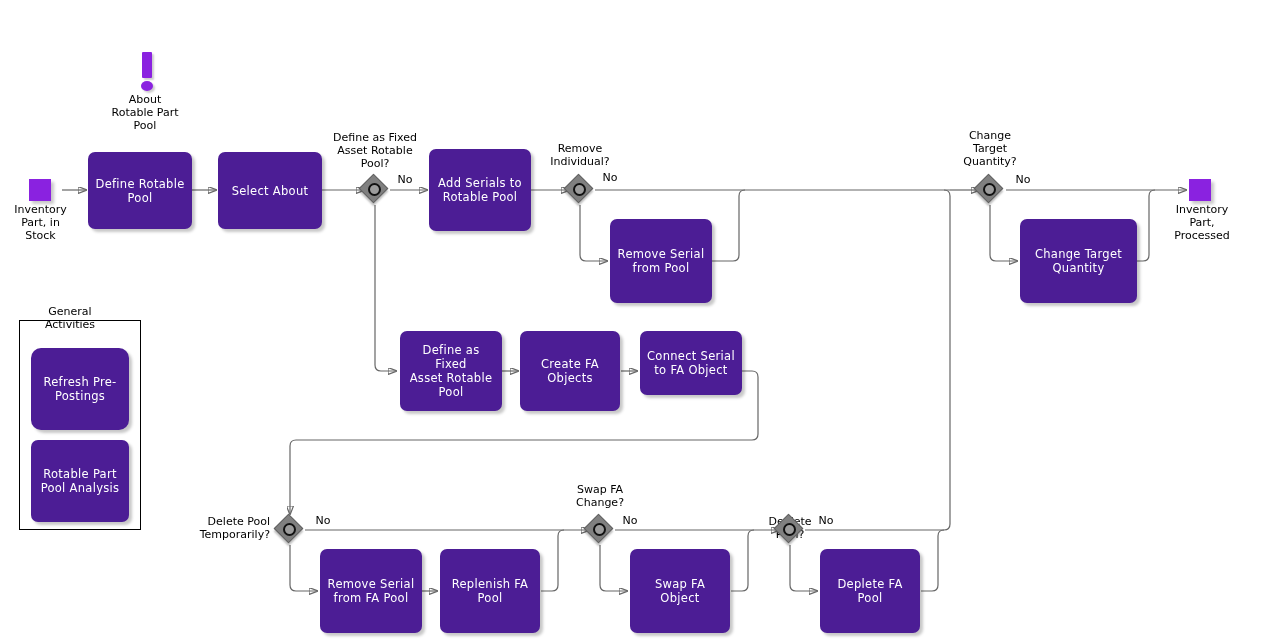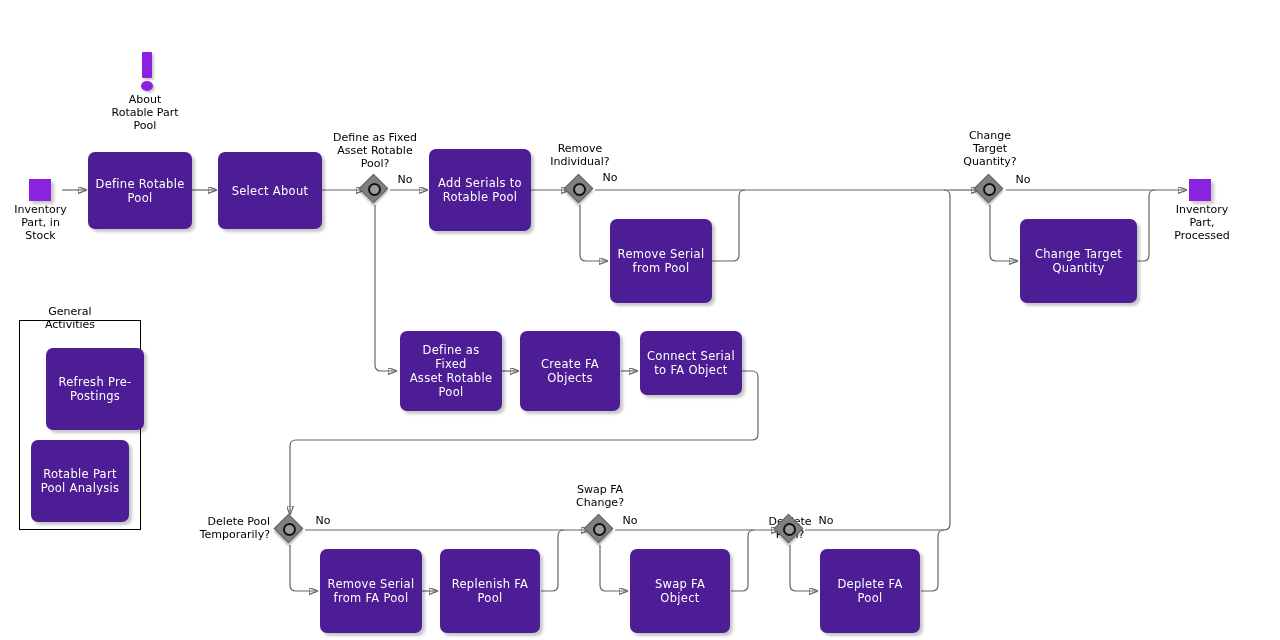--- a/index.html
+++ b/index.html
@@ -193,21 +193,21 @@
 Stock</div>
 
   <div class="marker" style="left:1189px; top:179px;"></div>
   <div class="lbl" style="left:1152px; top:203px; width:100px;">Inventory
 Part,
 Processed</div>
 
   <div class="lbl" style="left:10px; top:289px; width:120px;margin-top:16px;">General
 Activities</div>
   <div class="group-box" style="left:19px; top:320px; width:122px; height:210px;"></div>
-  <div class="proc" style="left:46px; top:348px; width:98px; height:82px;">Refresh Pre-
+  <div class="proc" style="left:31px; top:348px; width:98px; height:82px;border-radius:10px;">Refresh Pre-
 Postings</div>
   <div class="proc" style="left:31px; top:440px; width:98px; height:82px;">Rotable Part
 Pool Analysis</div>
 
   <div class="proc" style="left:88px; top:152px; width:104px; height:77px;">Define Rotable
 Pool</div>
 
   <div class="proc" style="left:218px; top:152px; width:104px; height:77px;">Select About</div>
 
   <div class="lbl" style="left:315px; top:131px; width:120px;">Define as Fixed

